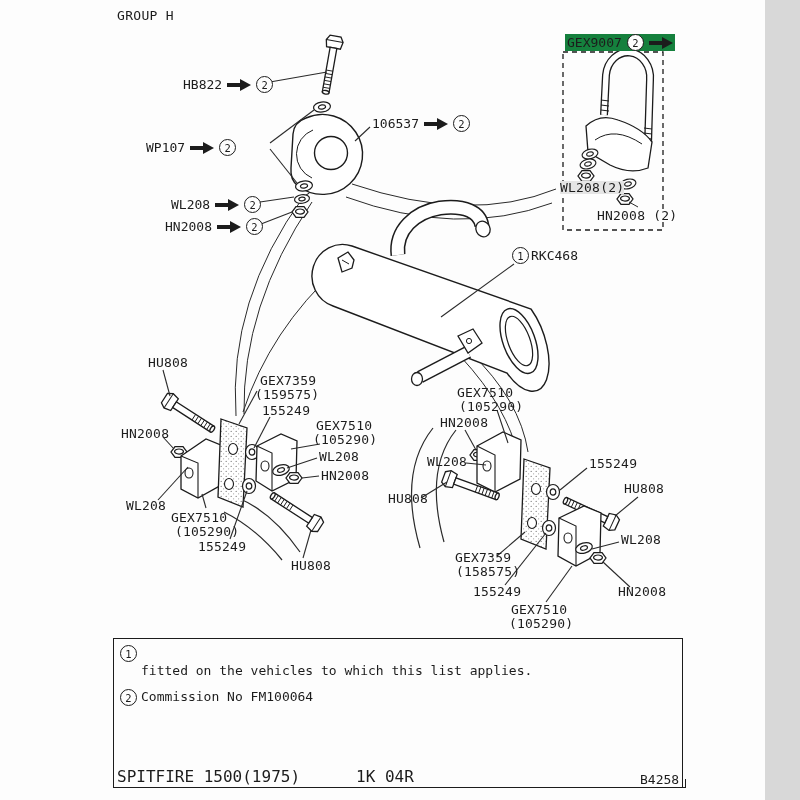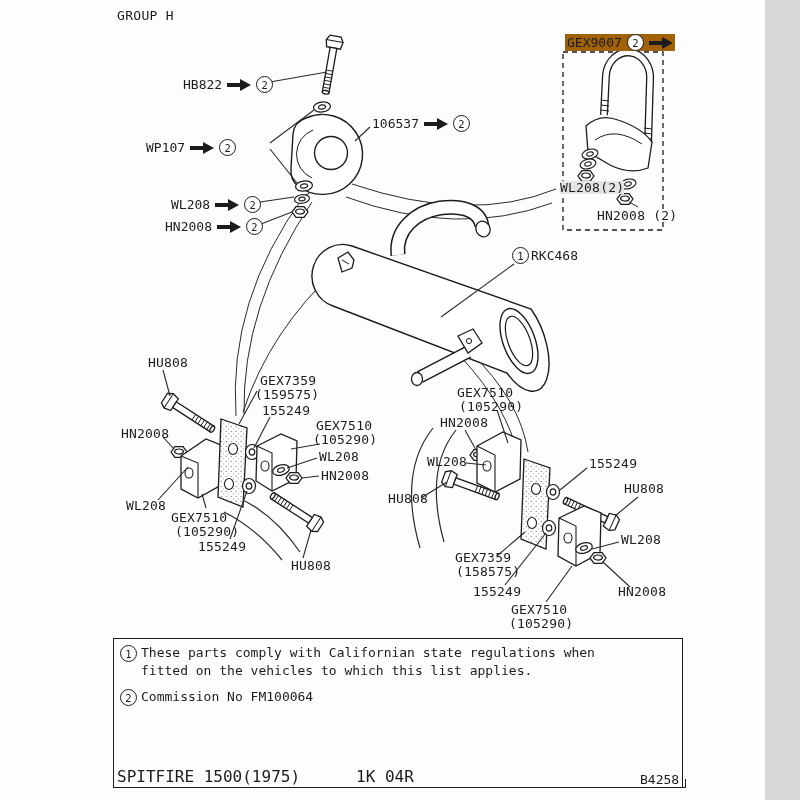--- a/index.html
+++ b/index.html
@@ -222,21 +222,21 @@
   <div class="callout" style="left:165px;top:218px">
     <span class="t">HN2008</span>
     <span class="arrow"></span>
     <span class="circ">2</span>
   </div>
   <div class="callout" style="left:372px;top:115px">
     <span class="t">106537</span>
     <span class="arrow"></span>
     <span class="circ">2</span>
   </div>
-  <div class="callout" style="left:565px;top:34px;background:#a16207;padding:0 2px">
+  <div class="callout" style="left:565px;top:34px;background:#15803d;padding:0 2px">
     <span class="t">GEX9007</span>
     <span class="circ">2</span>
     <span class="arrow"></span>
   </div>
   <div class="callout" style="left:512px;top:247px;gap:2px">
     <span class="circ">1</span>
     <span class="t">RKC468</span>
   </div>
 
   <span class="lbl" style="left:560px;top:181px;background:#e5e5e5">WL208(2)</span>
@@ -267,21 +267,20 @@
   <span class="lbl" style="left:621px;top:533px">WL208</span>
   <span class="lbl" style="left:618px;top:585px">HN2008</span>
   <span class="lbl" style="left:455px;top:551px">GEX7359</span>
   <span class="lbl" style="left:456px;top:565px">(158575)</span>
   <span class="lbl" style="left:473px;top:585px">155249</span>
   <span class="lbl" style="left:511px;top:603px">GEX7510</span>
   <span class="lbl" style="left:509px;top:617px">(105290)</span>
 
   <div class="notes-box">
     <span class="circ" style="position:absolute;left:6px;top:6px">1</span>
-    <span class="note-line" style="left:27px;top:6px">These parts comply with Californian state regulations when</span>
     <span class="note-line" style="left:27px;top:24px">fitted on the vehicles to which this list applies.</span>
     <span class="circ" style="position:absolute;left:6px;top:50px">2</span>
     <span class="note-line" style="left:27px;top:50px">Commission No FM100064</span>
 
     <span class="footer-text" style="left:3px;top:128px">SPITFIRE 1500(1975)</span>
     <span class="footer-text" style="left:242px;top:128px">1K 04R</span>
   </div>
   <span class="b4258" style="left:638px;top:772px">B4258</span>
   <span class="corner-tick" style="left:679px;top:779px"></span>
 

